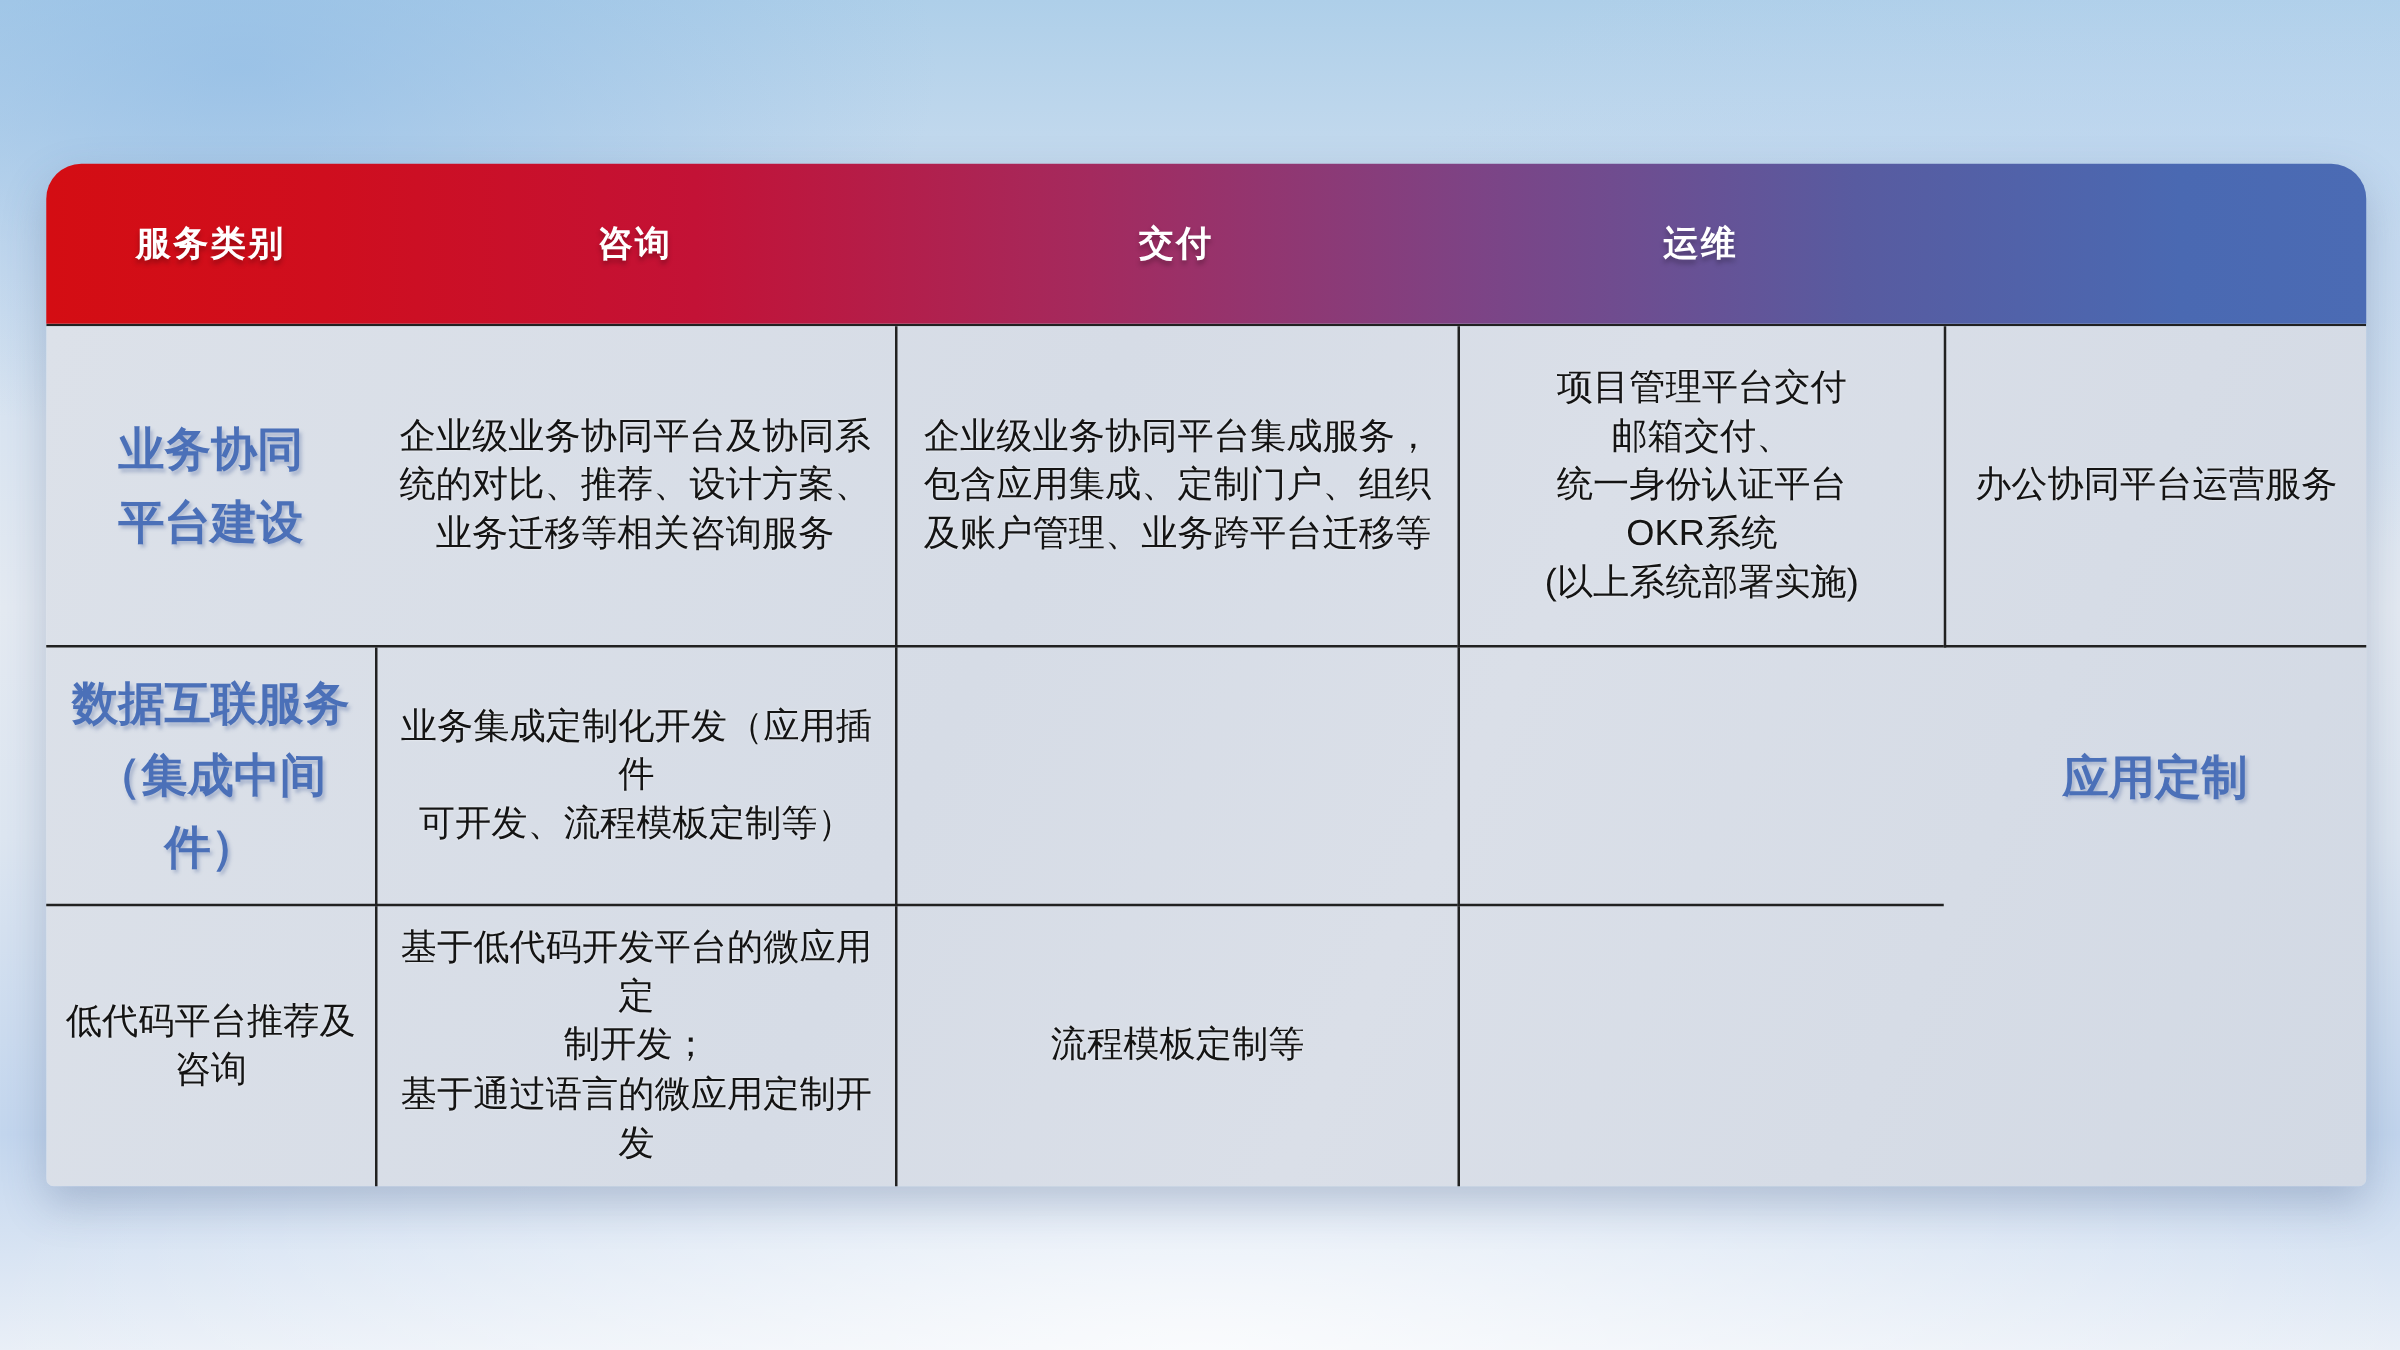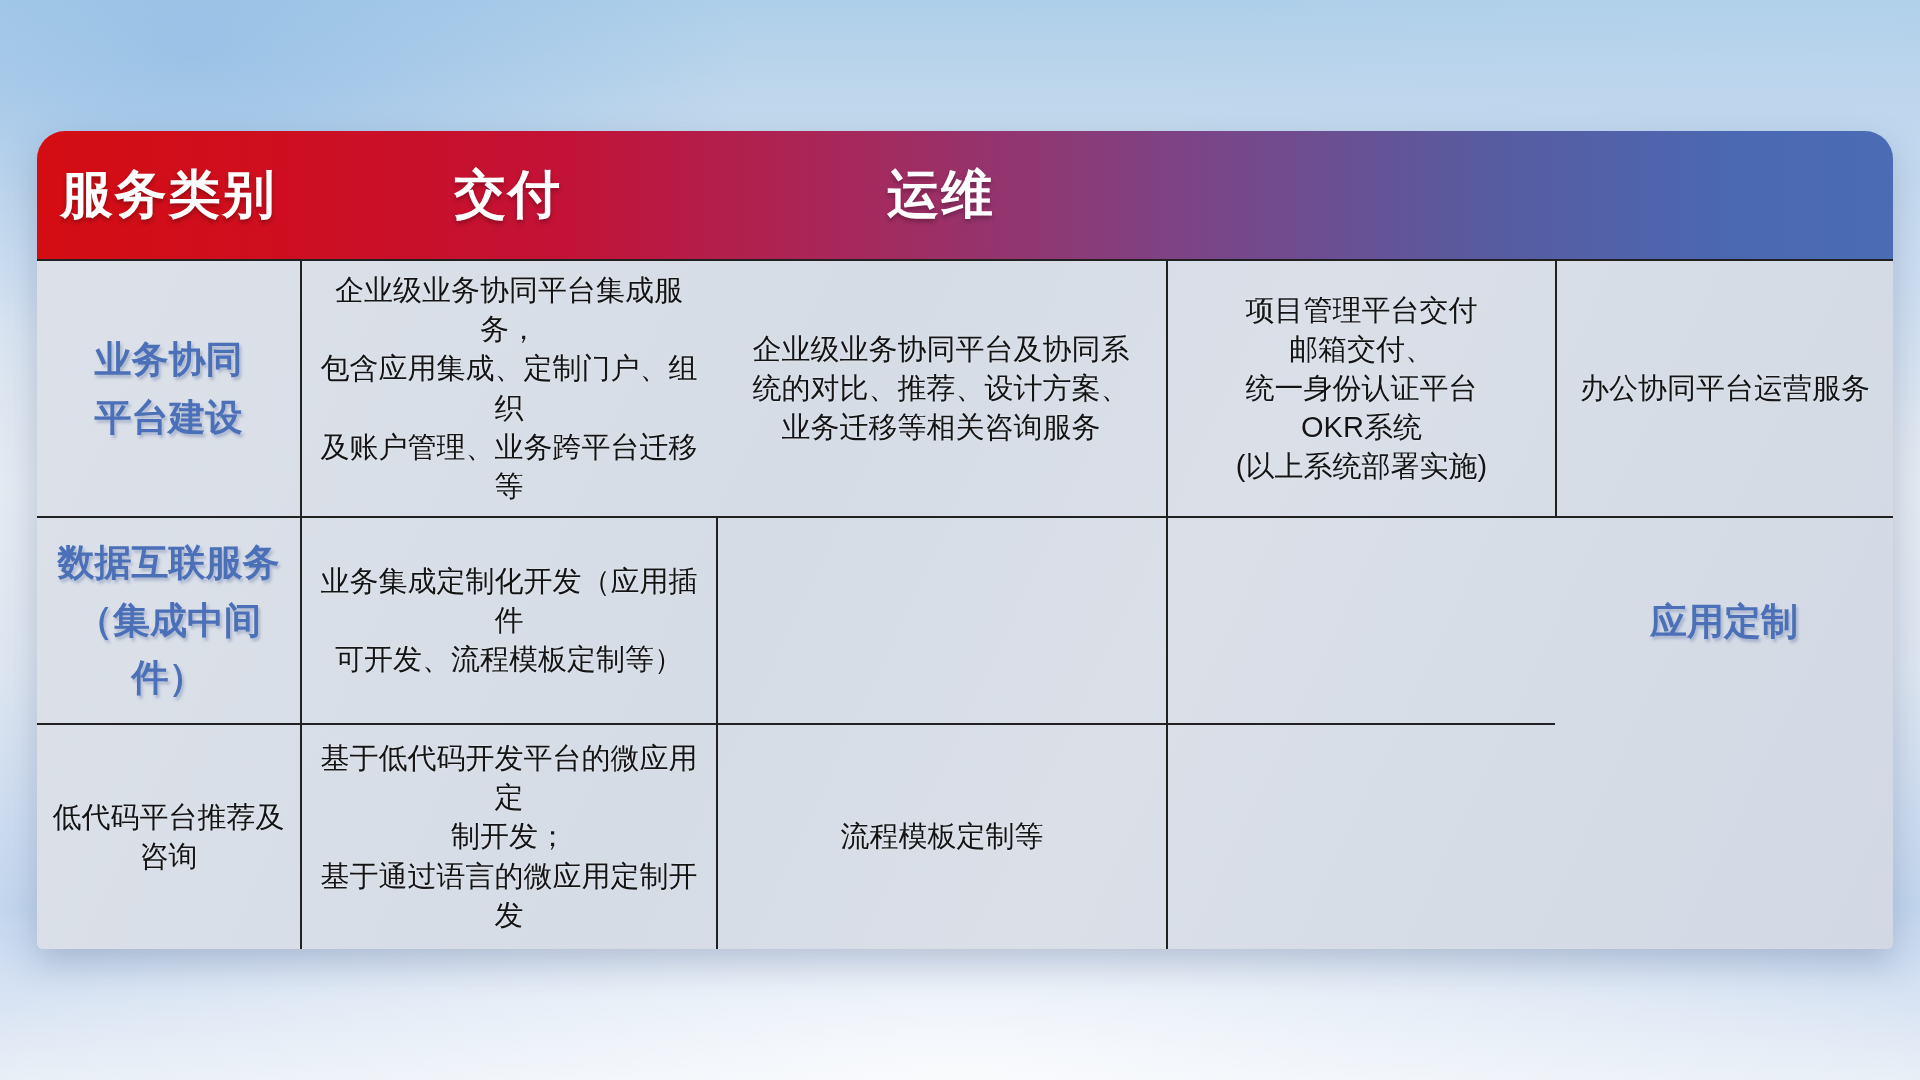--- a/index.html
+++ b/index.html
@@ -30,21 +30,21 @@
     border-radius: 28px 28px 0 0;
     background: linear-gradient(90deg,
       #d40d13 0%, #cf0e1e 12%, #c31236 28%, #a42a5e 45%,
       #7c4486 62%, #585ba0 78%, #4a69b2 92%, #4b6bb4 100%);
   }
   .header-cell {
     display: flex;
     align-items: center;
     justify-content: center;
     color: #ffffff;
-    font-size: 52px;
+    font-size: 28px;
     font-weight: bold;
     letter-spacing: 2px;
     text-shadow: 0 3px 4px rgba(0,0,0,0.28);
   }
 
   
   .table-body {
     display: grid;
     grid-template-columns: 263px 416px 450px 389px 338px;
     grid-template-rows: 257px 207px 224px;
@@ -75,34 +75,35 @@
     text-shadow: 2px 3px 3px rgba(110,130,175,0.45);
   }
 </style>
 </head>
 <body>
 
 <div class="table-panel">
 
   <div class="table-header">
     <div class="header-cell">服务类别</div>
+    <div class="header-cell">咨询</div>
     <div class="header-cell">交付</div>
     <div class="header-cell">运维</div>
   </div>
 
   <div class="table-body">
 
     <div class="cell cat hline">业务协同
 平台建设</div>
+    <div class="cell hline">企业级业务协同平台及协同系
+统的对比、推荐、设计方案、
+业务迁移等相关咨询服务</div>
     <div class="cell vline hline">企业级业务协同平台集成服务，
 包含应用集成、定制门户、组织
 及账户管理、业务跨平台迁移等</div>
-    <div class="cell hline">企业级业务协同平台及协同系
-统的对比、推荐、设计方案、
-业务迁移等相关咨询服务</div>
     <div class="cell vline hline">项目管理平台交付
 邮箱交付、
 统一身份认证平台
 OKR系统
 (以上系统部署实施)</div>
     <div class="cell vline hline">办公协同平台运营服务</div>
 
     <div class="cell cat hline">数据互联服务
 （集成中间件）</div>
     <div class="cell vline hline">业务集成定制化开发（应用插件

